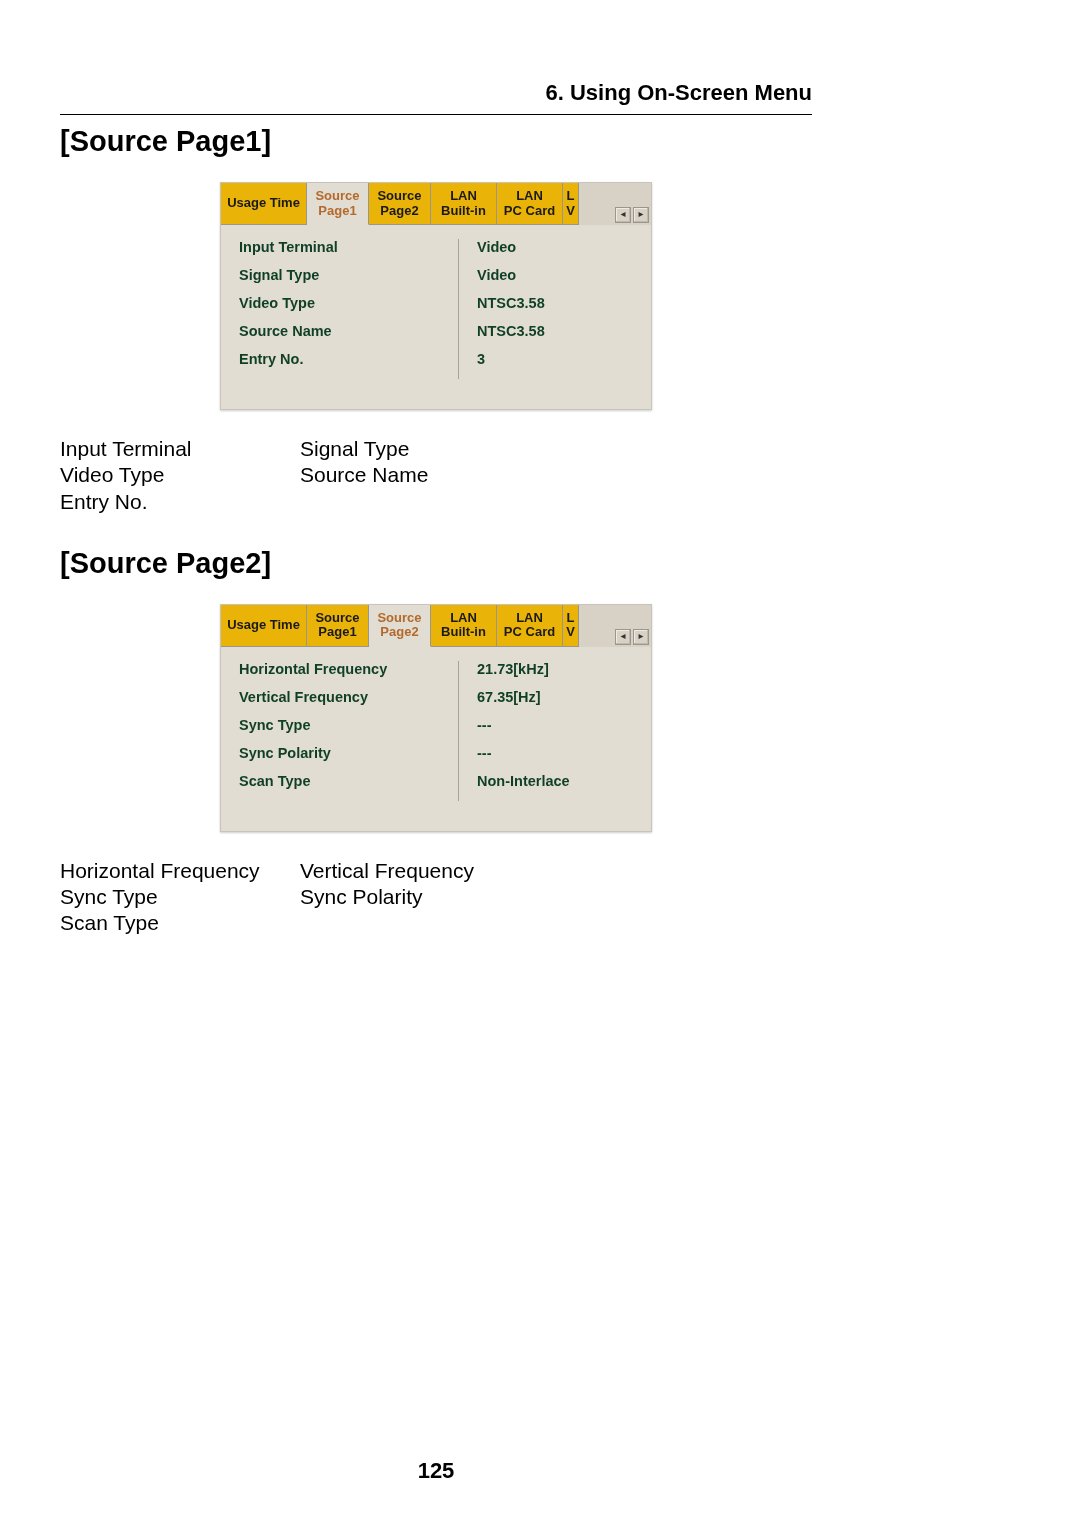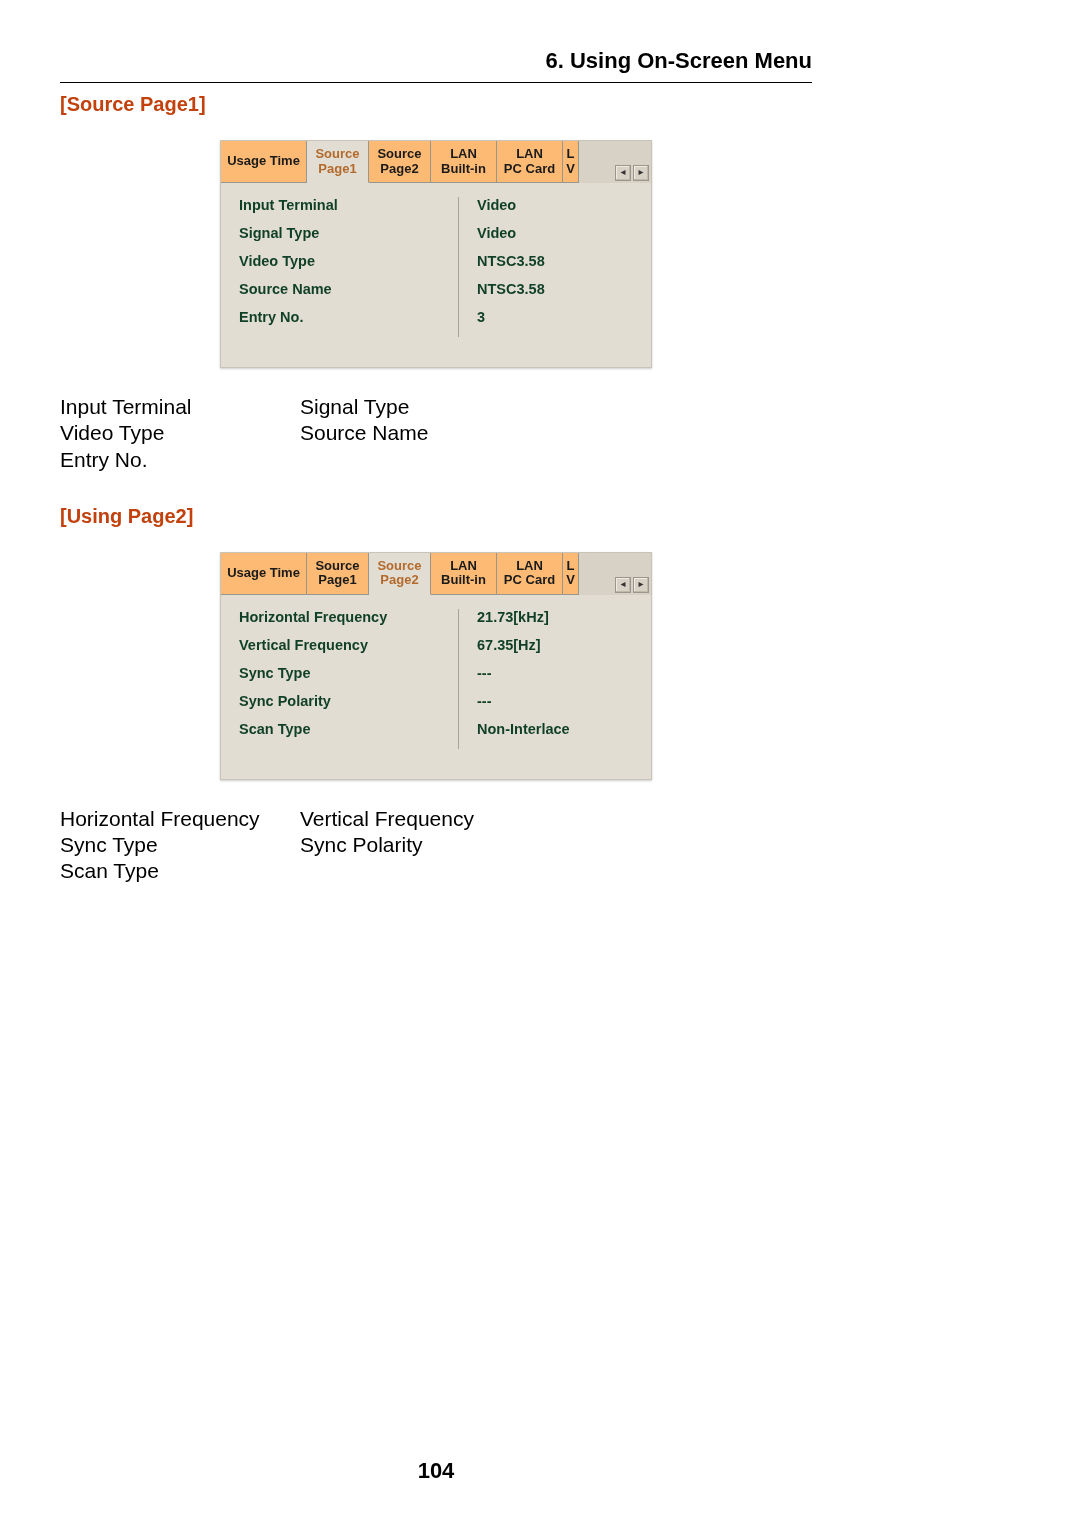--- a/index.html
+++ b/index.html
@@ -6,38 +6,38 @@
     margin: 0;
     padding: 0;
     background: #ffffff;
     width: 1080px;
     font-family: Arial, Helvetica, sans-serif;
   }
   .page {
     width: 872px;
     min-height: 1524px;
     position: relative;
-    padding: 28px 60px 0 60px;
+    padding: 60px 60px 0 60px;
     box-sizing: border-box;
   }
   .chapter-title {
     text-align: right;
     font-weight: bold;
     font-size: 22px;
     margin: 20px 0 8px 0;
   }
   .hr {
     border: none;
     border-top: 1.5px solid #000;
     margin: 0 0 10px 0;
   }
   .section-label {
     font-weight: bold;
-    font-size: 20px;
-    color: #c2410c;
+    font-size: 29px;
+    color: #000000;
     margin: 8px 0 24px 0;
   }
   
   .osd {
     width: 430px;
     margin: 0 auto 26px auto;
     border: 1px solid #c9c4ba;
     background: #d8d2c6;
     box-shadow: 0 1px 2px rgba(0,0,0,0.2);
   }
@@ -71,21 +71,21 @@
   .tab.wide2 { width: 62px; }
   .tab.wide3 { width: 66px; }
   .tab.wide4 { width: 66px; }
   .tab.narrow { width: 16px; }
   .tab.active {
     color: #b36a2c;
     background: #e2ddd2;
     border-bottom: 1px solid #e2ddd2;
   }
   .tab.inactive {
-    background: #fdba74;
+    background: #eab308;
   }
   .tab-scrollers {
     position: absolute;
     right: 2px;
     bottom: 2px;
     display: flex;
     gap: 2px;
   }
   .scroll-btn {
     width: 14px;
@@ -191,21 +191,21 @@
       <div>Input Terminal</div>
       <div>Video Type</div>
       <div>Entry No.</div>
     </div>
     <div class="plain-col">
       <div>Signal Type</div>
       <div>Source Name</div>
     </div>
   </div>
 
-  <div class="section-label">[Using Page2]</div>
+  <div class="section-label">[Source Page2]</div>
 
   <div class="osd">
     <div class="tabs">
       <div class="tab inactive wide0">Usage Time</div>
       <div class="tab inactive wide1">Source
 Page1</div>
       <div class="tab active   wide2">Source
 Page2</div>
       <div class="tab inactive wide3">LAN
 Built-in</div>
@@ -241,14 +241,14 @@
       <div>Horizontal Frequency</div>
       <div>Sync Type</div>
       <div>Scan Type</div>
     </div>
     <div class="plain-col">
       <div>Vertical Frequency</div>
       <div>Sync Polarity</div>
     </div>
   </div>
 
-  <div class="page-number">104</div>
+  <div class="page-number">125</div>
 </div>
 
 </body></html>

